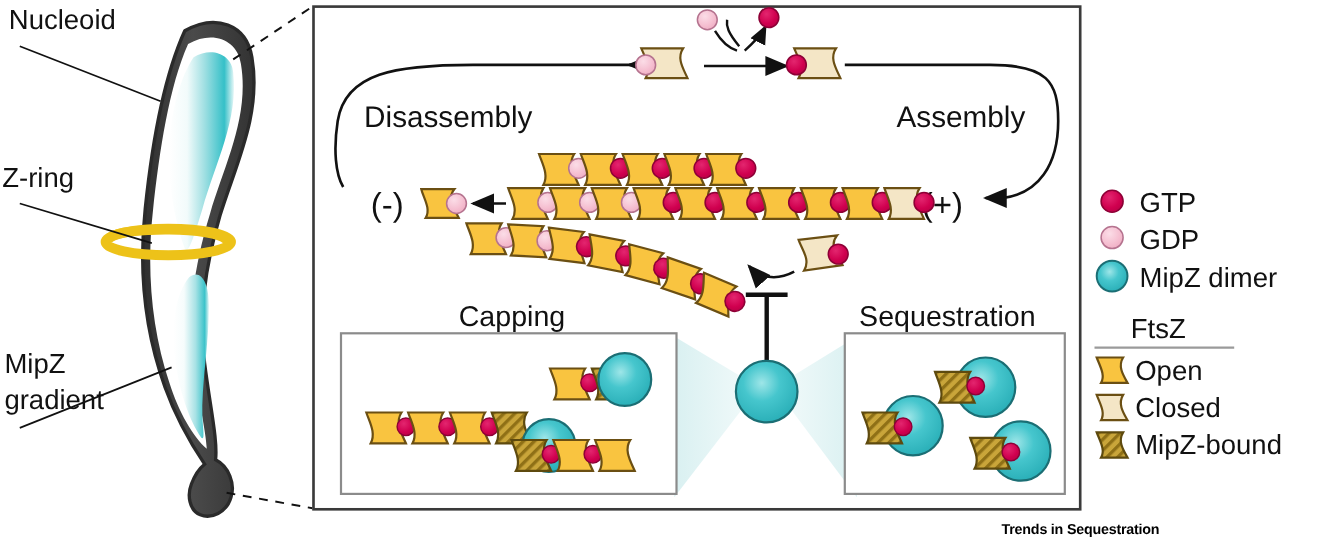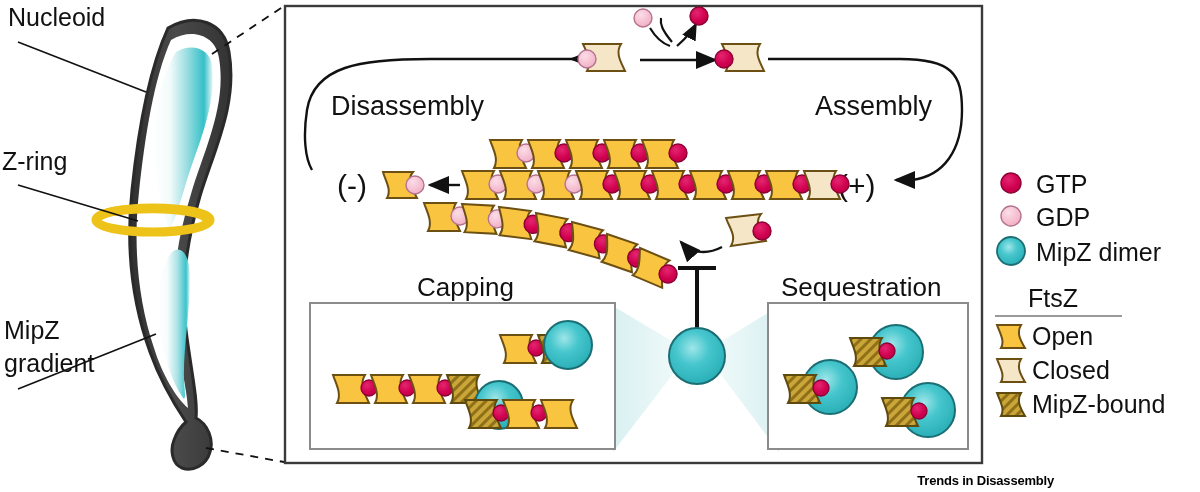--- a/index.html
+++ b/index.html
@@ -362,15 +362,15 @@
     </g>
     <text class="lbl" x="1032" y="379" font-size="25" fill="#111">Closed</text>
 
     <g transform="translate(997,393)">
       <path d="M0 0 L24 0 C 19 8 24 16 28 23 L4 23 C 8 16 3 8 0 0 Z" fill="url(#hatch)" stroke="#5e4a0e" stroke-width="2"></path>
     </g>
     <text class="lbl" x="1032" y="413" font-size="25" fill="#111">MipZ-bound</text>
   </g>
 </svg>
 
-<div class="credit">Trends in Disassembly</div>
+<div class="credit">Trends in Sequestration</div>
 
 </div>
 
 </body></html>

